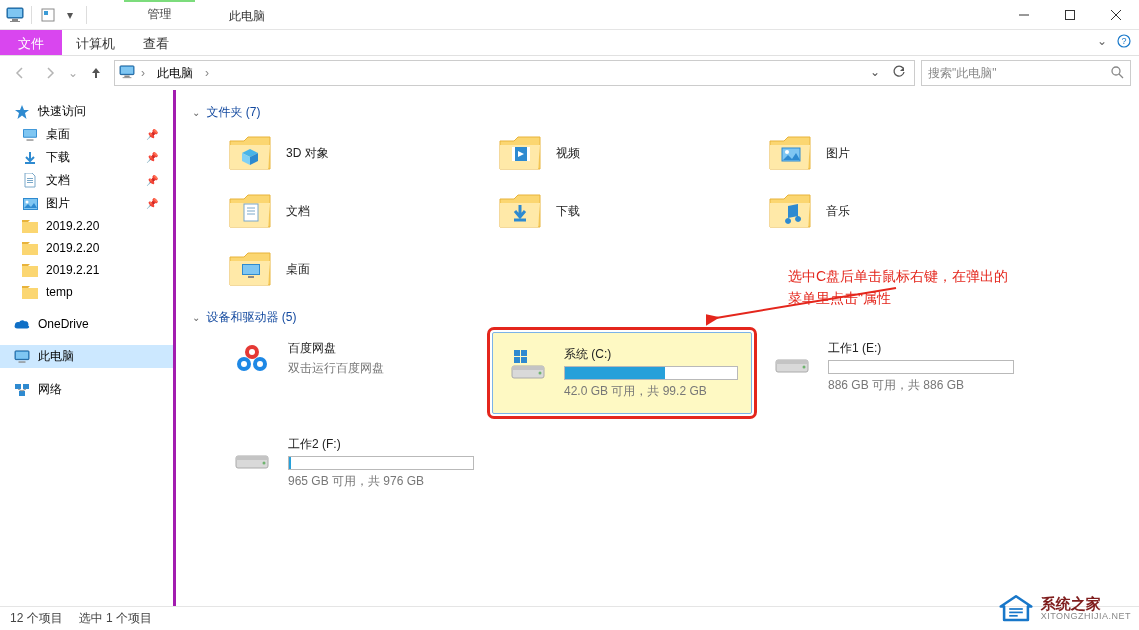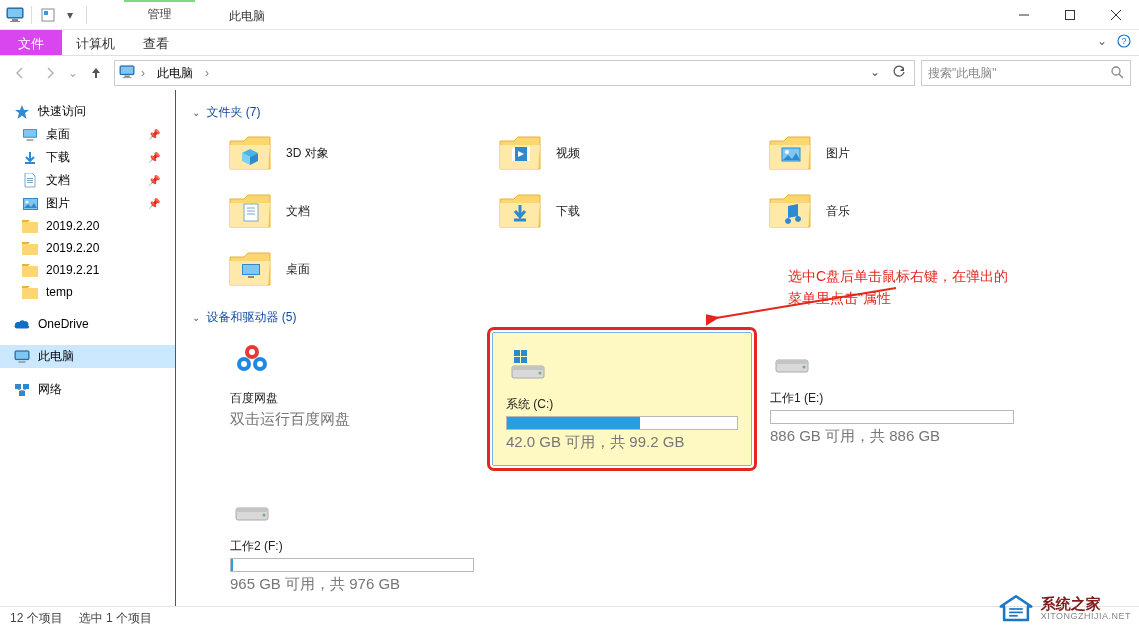--- a/index.html
+++ b/index.html
@@ -88,21 +88,21 @@
   align-items: center;
   padding: 0 6px;
   color: #888;
   gap:6px;
 }
 
 
 .main { display: flex; height: calc(630px - 30px - 26px - 34px - 24px); }
 .sidebar {
   width: 176px;
-  border-right: 1px solid #a21caf;
+  border-right: 3px solid #a21caf;
   padding-top: 10px;
 }
 .side-item {
   display: flex;
   align-items: center;
   gap: 8px;
   padding: 3px 10px 3px 22px;
   position: relative;
 }
 .side-item.top { padding-left: 14px; font-weight: normal; }
@@ -136,28 +136,27 @@
   display: grid;
   grid-template-columns: repeat(3, 260px);
   gap: 14px 10px;
   margin-left: 30px;
 }
 .drive-item {
   display:flex; gap:14px;
   padding: 8px;
   border-radius:2px;
   position:relative;
-  flex-direction:column;
 }
 .drive-item.selected { background:#fef9c3; border:1px solid #7bb3e8; padding:13px; }
 .drive-item.highlighted { outline: 3px solid #e4261c; outline-offset: 2px; }
 .drive-icon { width:44px; height:36px; display:flex; align-items:flex-end; justify-content:center; }
 .drive-info { flex:1; display:flex; flex-direction:column; gap:3px; }
 .drive-name { color:#222; }
-.drive-sub { color:#777; font-size:15px; }
+.drive-sub { color:#777; font-size:12px; }
 .drive-bar { height: 14px; border:1px solid #b9b9b9; background:#fff; position:relative; }
 .drive-bar-fill { position:absolute; left:0; top:0; bottom:0; background:#26A0DA; }
 
 
 .statusbar {
   height: 24px;
   border-top: 1px solid #e5e5e5;
   display:flex;
   align-items:center;
   padding: 0 10px;

